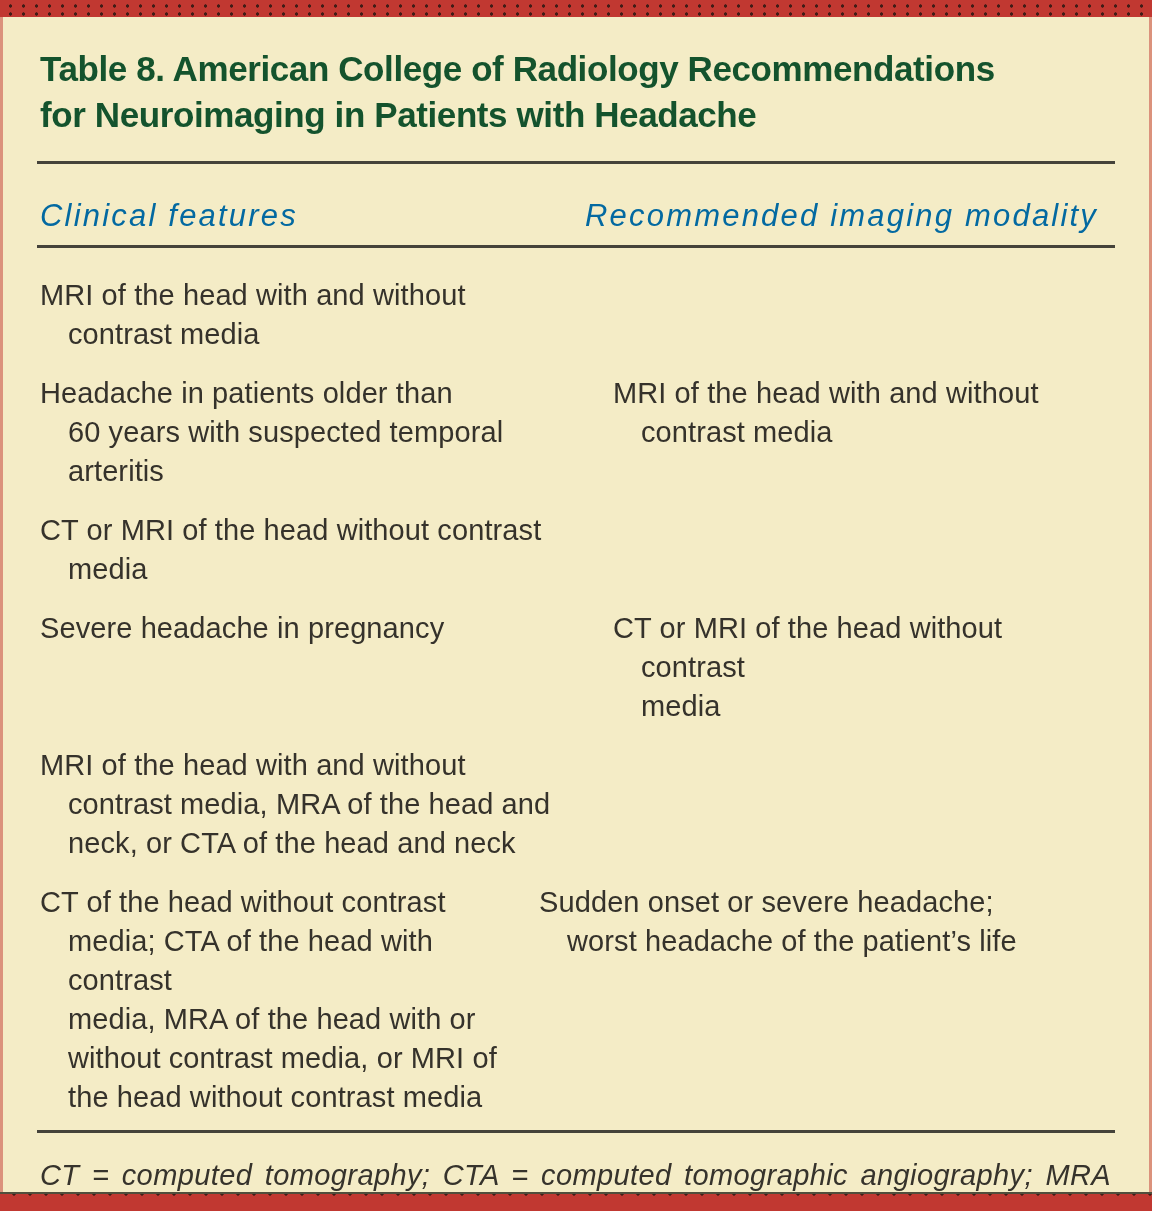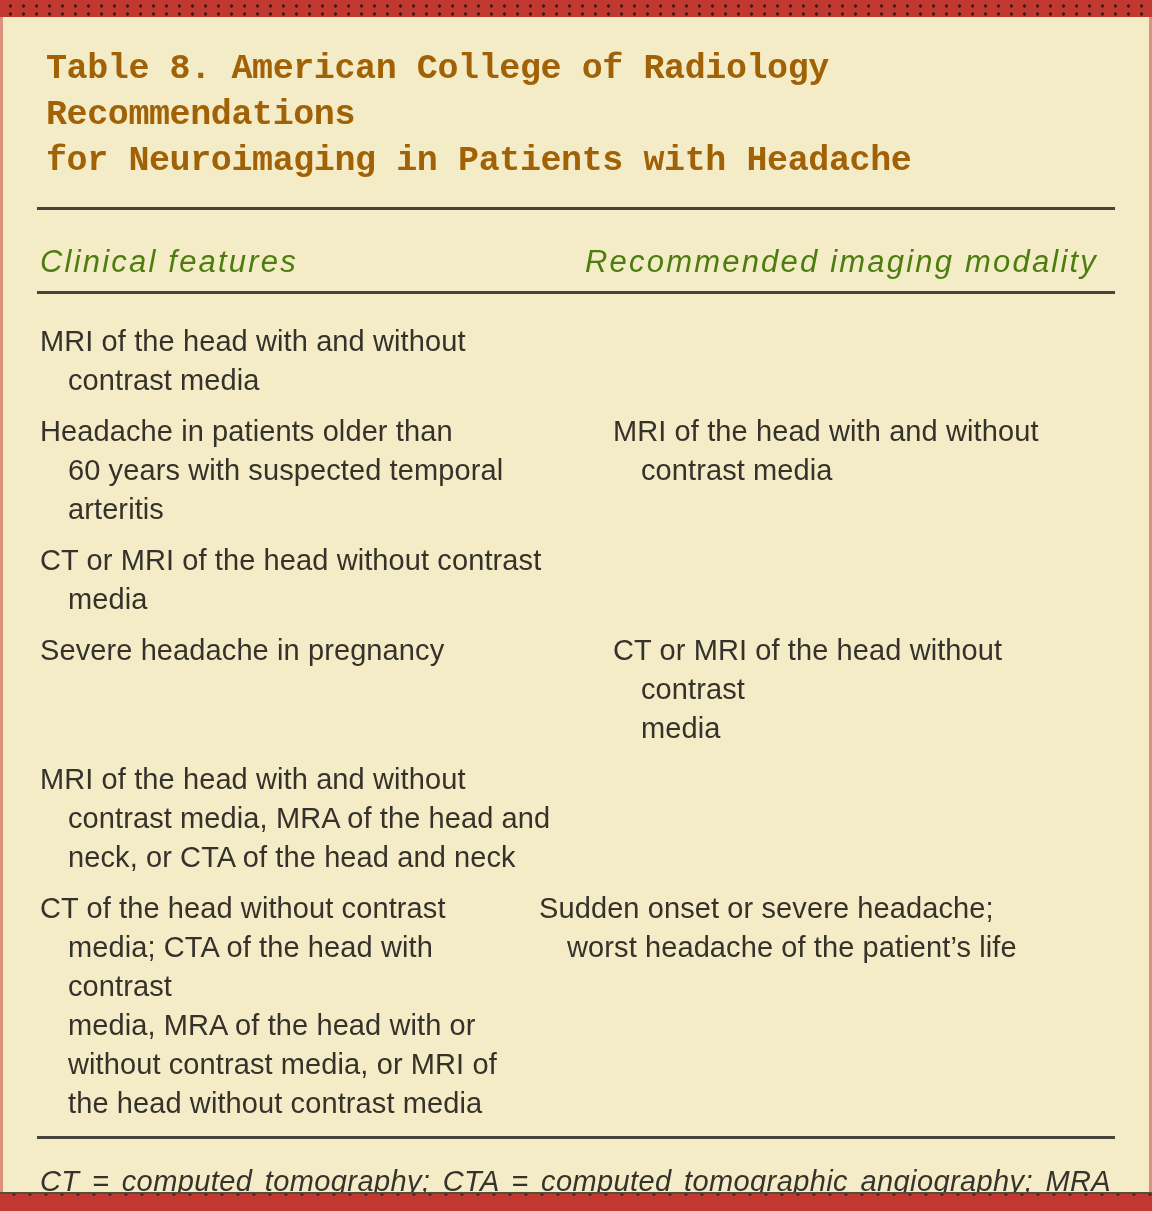--- a/index.html
+++ b/index.html
@@ -33,53 +33,52 @@
   .edge-left, .edge-right {
     position: absolute; top: 17px; bottom: 19px; width: 3px;
     background: rgba(193, 56, 49, 0.5);
   }
   .edge-left { left: 0; }
   .edge-right { right: 0; }
 
   .content { padding: 0 37px; position: relative; }
 
   .table-title {
-    margin: 46px 9px 0;
+    margin: 46px 3px 0;
     font-size: 35px;
     line-height: 46px;
     font-weight: bold;
     letter-spacing: -0.4px;
-    color: #a16207;
+    color: #14532d;
     white-space: pre-line;
-    font-family: Liberation Mono, monospace;
   }
   .rule {
     border: 0;
     border-top: 3px solid #45433a;
     margin: 0;
   }
   .rule-title { margin-top: 23px; }
   .rule-header { margin-top: 10px; }
   .rule-foot { margin-top: 13px; }
 
   .header-row {
     display: flex;
     margin-top: 33px;
     padding: 0 3px;
     font-style: italic;
     font-size: 31px;
     line-height: 38px;
     letter-spacing: 2.2px;
-    color: #4d7c0f;
+    color: #0369a1;
   }
   .col-left { width: 545px; flex: none; }
   .col-right { flex: 1; min-width: 0; }
 
   .tbody { padding: 0 3px; }
-  .trow { display: flex; margin-top: 12px; }
+  .trow { display: flex; margin-top: 20px; }
   .trow:first-child { margin-top: 28px; }
   .cell {
     white-space: pre-line;
     font-size: 29px;
     line-height: 39px;
     padding-left: 28px;
     text-indent: -28px;
     letter-spacing: 0.1px;
   }
 

